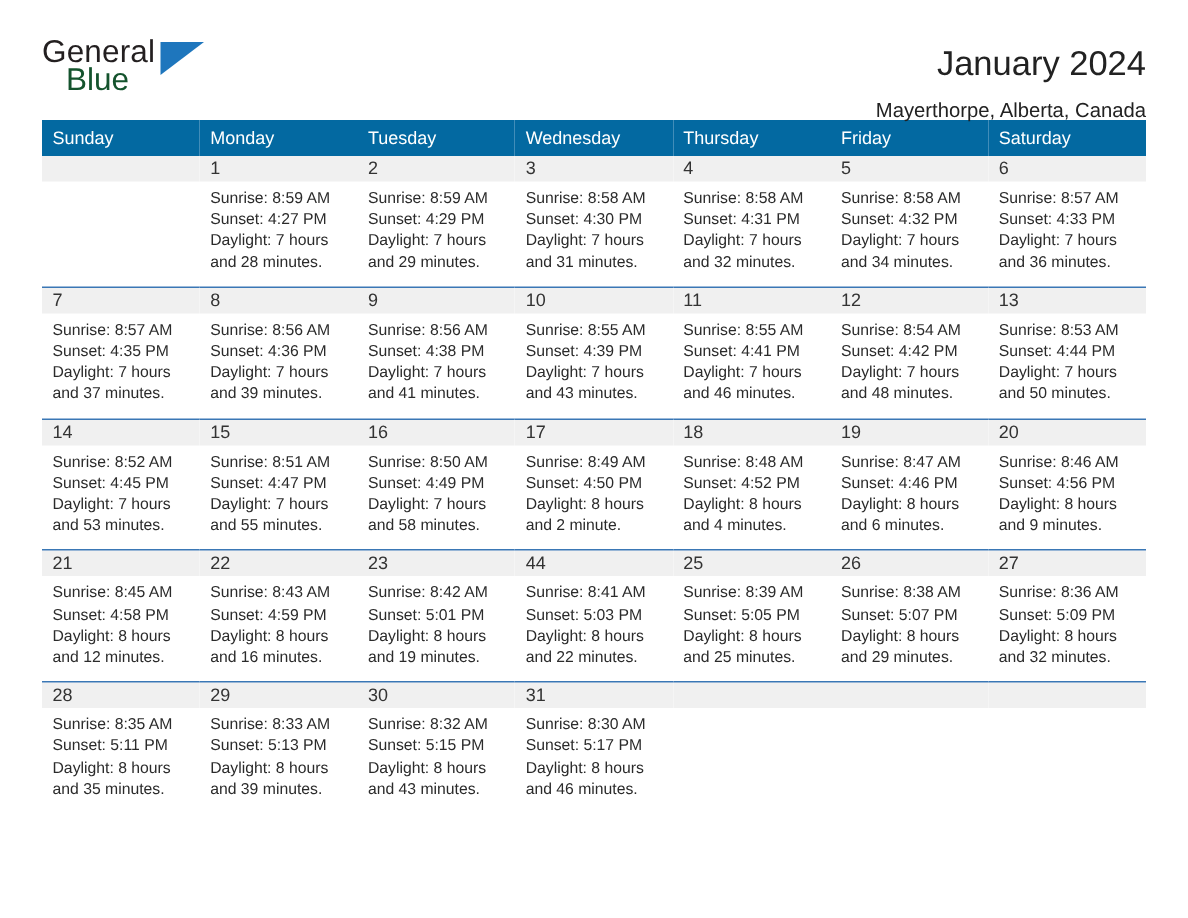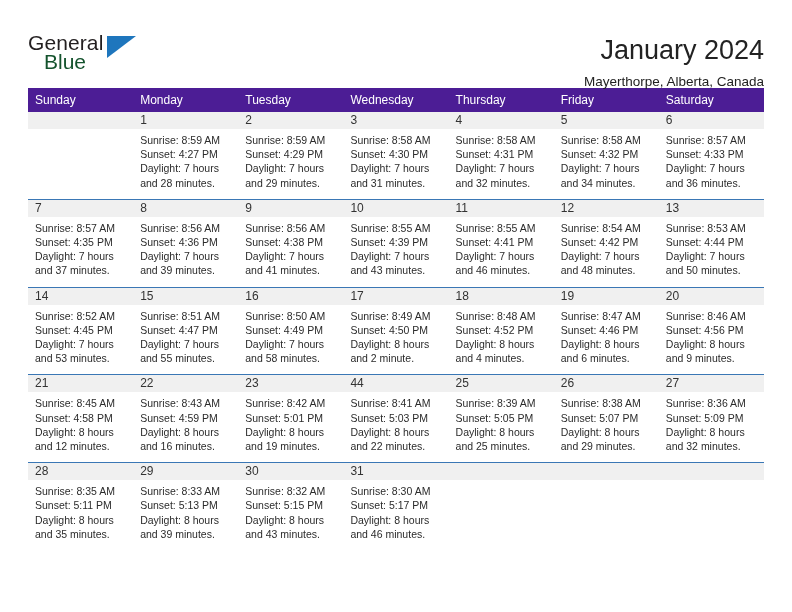--- a/index.html
+++ b/index.html
@@ -12,21 +12,21 @@
     background: #ffffff;
     font-family: "Liberation Sans", sans-serif;
     color: #000000;
     overflow: hidden;
   }
   .page {
     position: relative;
     width: 792px;
     height: 588px;
     box-sizing: border-box;
-    padding: 8px 28px;
+    padding: 0 28px;
   }
 
   
   .top-bar {
     display: flex;
     align-items: flex-start;
     justify-content: space-between;
     height: 74px;
     padding-top: 24px;
     box-sizing: border-box;
@@ -63,21 +63,21 @@
     border-left: 29px solid #1e76bd;
     border-bottom: 22px solid transparent;
   }
 
   .title-block {
     text-align: right;
     flex: 0 0 auto;
     padding-top: 2px;
   }
   .cal-title {
-    font-size: 27px;
+    font-size: 23px;
     color: #222222;
     line-height: 32px;
     font-weight: normal;
     white-space: nowrap;
   }
   .cal-subtitle {
     font-size: 13.5px;
     color: #222222;
     line-height: 20px;
     margin-top: 6px;
@@ -86,21 +86,21 @@
   }
 
   
   .calendar {
     width: 736px;
     border-collapse: collapse;
     table-layout: fixed;
     margin-top: 6px;
   }
   .calendar th {
-    background: #4c1d95;
+    background: #0369a1;
     color: #ffffff;
     font-weight: normal;
     font-size: 12px;
     text-align: left;
     padding: 5px 0 5px 7px;
     height: 21px;
     box-sizing: border-box;
     line-height: 14px;
   }
   .calendar td {

